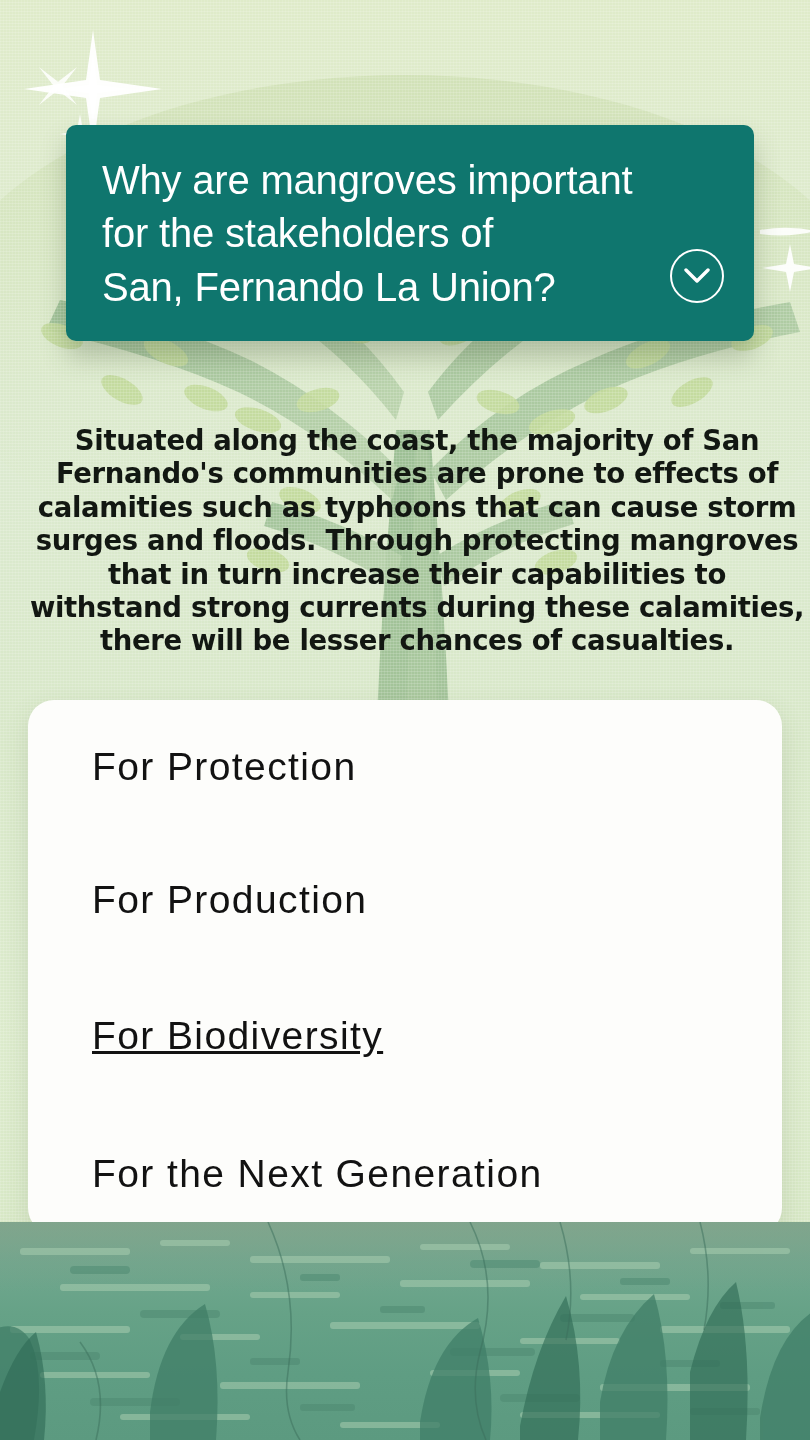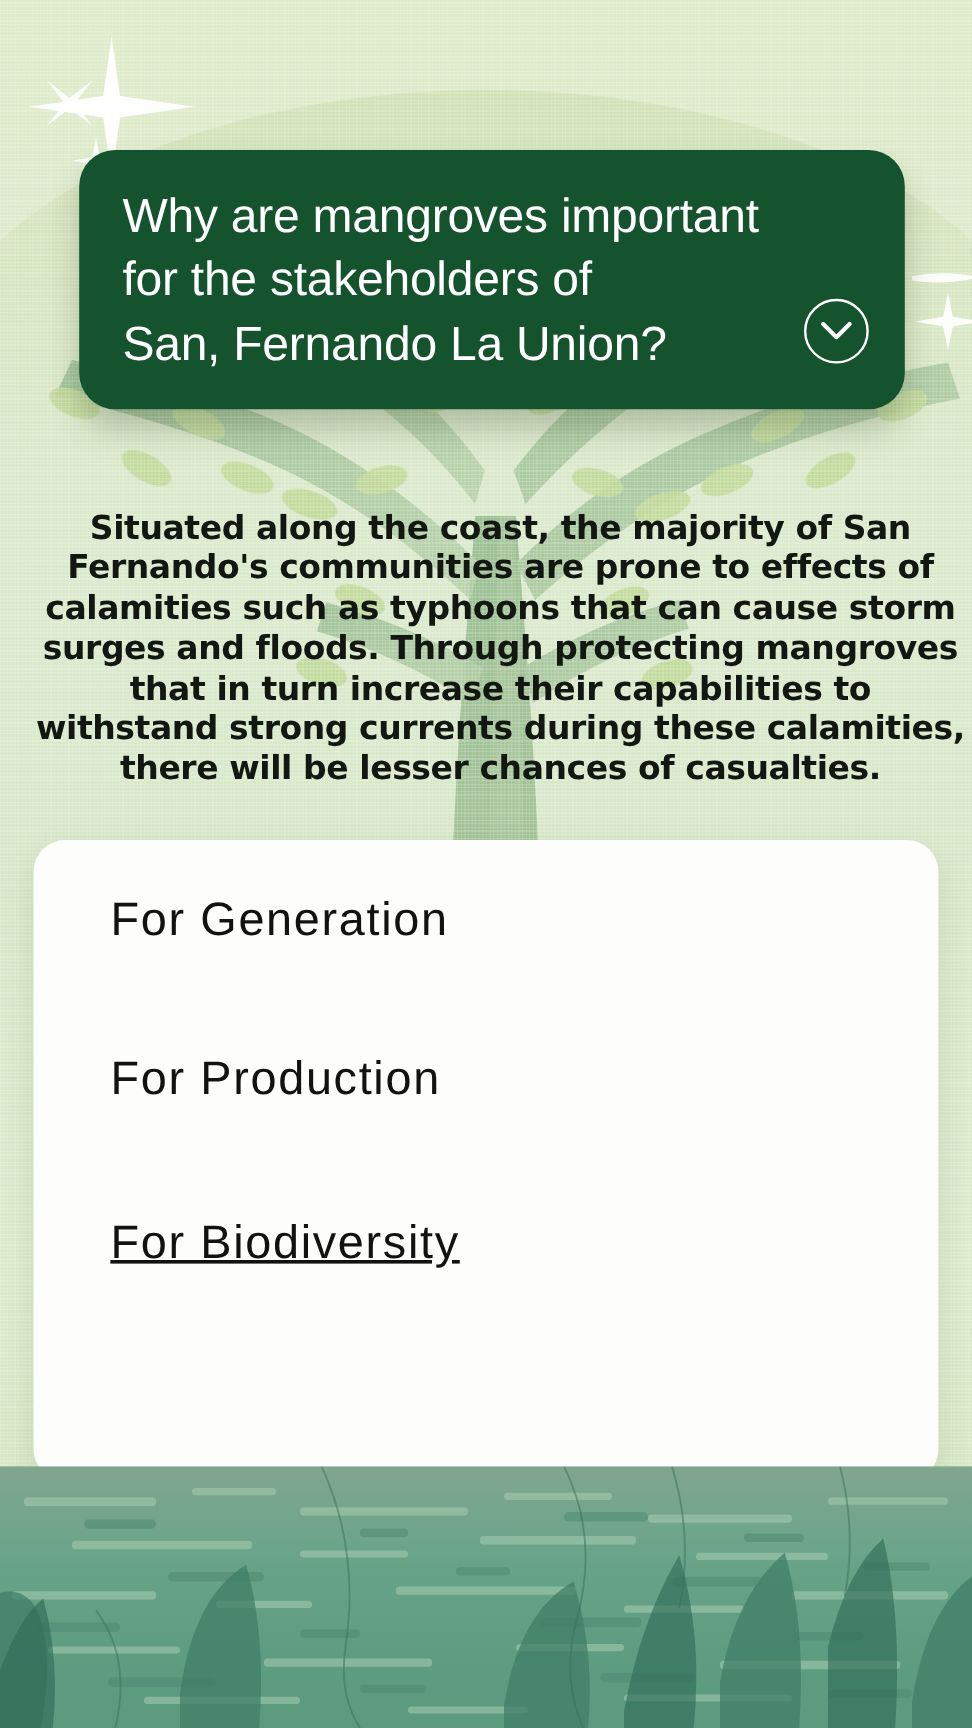--- a/index.html
+++ b/index.html
@@ -46,22 +46,22 @@
     background:linear-gradient(180deg,#83ad93 0%, #72a88f 16%, #66a287 42%, #5f9d83 70%, #5c9a80 100%);
   }
   .water-dark {
     position:absolute; inset:0;
   }
 
   
   .q-card {
     position:absolute;
     left:66px; top:125px; width:688px; height:216px;
-    background:#14532d;
-    border-radius:30px;
+    background:#0f766e;
+    border-radius:10px;
     box-shadow:0 16px 26px rgba(60,80,50,.28);
   }
   .q-card-inner {
     position:absolute; inset:0;
     padding:28px 36px 26px 36px;
     display:flex; align-items:center;
   }
   .q-text {
     color:#ffffff;
     font-family:"Liberation Sans", sans-serif;
@@ -247,23 +247,24 @@
     <div class="chevron-btn">
       <svg width="26" height="16" viewBox="0 0 26 16">
         <path d="M2 2 L13 13 L24 2" fill="none" stroke="#ffffff" stroke-width="3.4" stroke-linecap="round" stroke-linejoin="round"></path>
       </svg>
     </div>
   </div>
 
   <div class="answer">Situated along the coast, the majority of San Fernando's communities are prone to effects of calamities such as typhoons that can cause storm surges and floods. Through protecting mangroves that in turn increase their capabilities to withstand strong currents during these calamities, there will be lesser chances of casualties.</div>
 
   <div class="options-card">
-    <div class="option o0">For Generation</div>
+    <div class="option o0">For Protection</div>
     <div class="option o1">For Production</div>
     <div class="option o2">For Biodiversity</div>
+    <div class="option o3">For the Next Generation</div>
   </div>
 
   <div class="water">
     <svg class="water-dark" viewBox="0 0 810 218" preserveAspectRatio="none">
       <defs>
         <linearGradient id="wTop" x1="0" y1="0" x2="0" y2="1">
           <stop offset="0%" stop-color="#7e9e87" stop-opacity=".55"></stop>
           <stop offset="100%" stop-color="#7e9e87" stop-opacity="0"></stop>
         </linearGradient>
       </defs>

